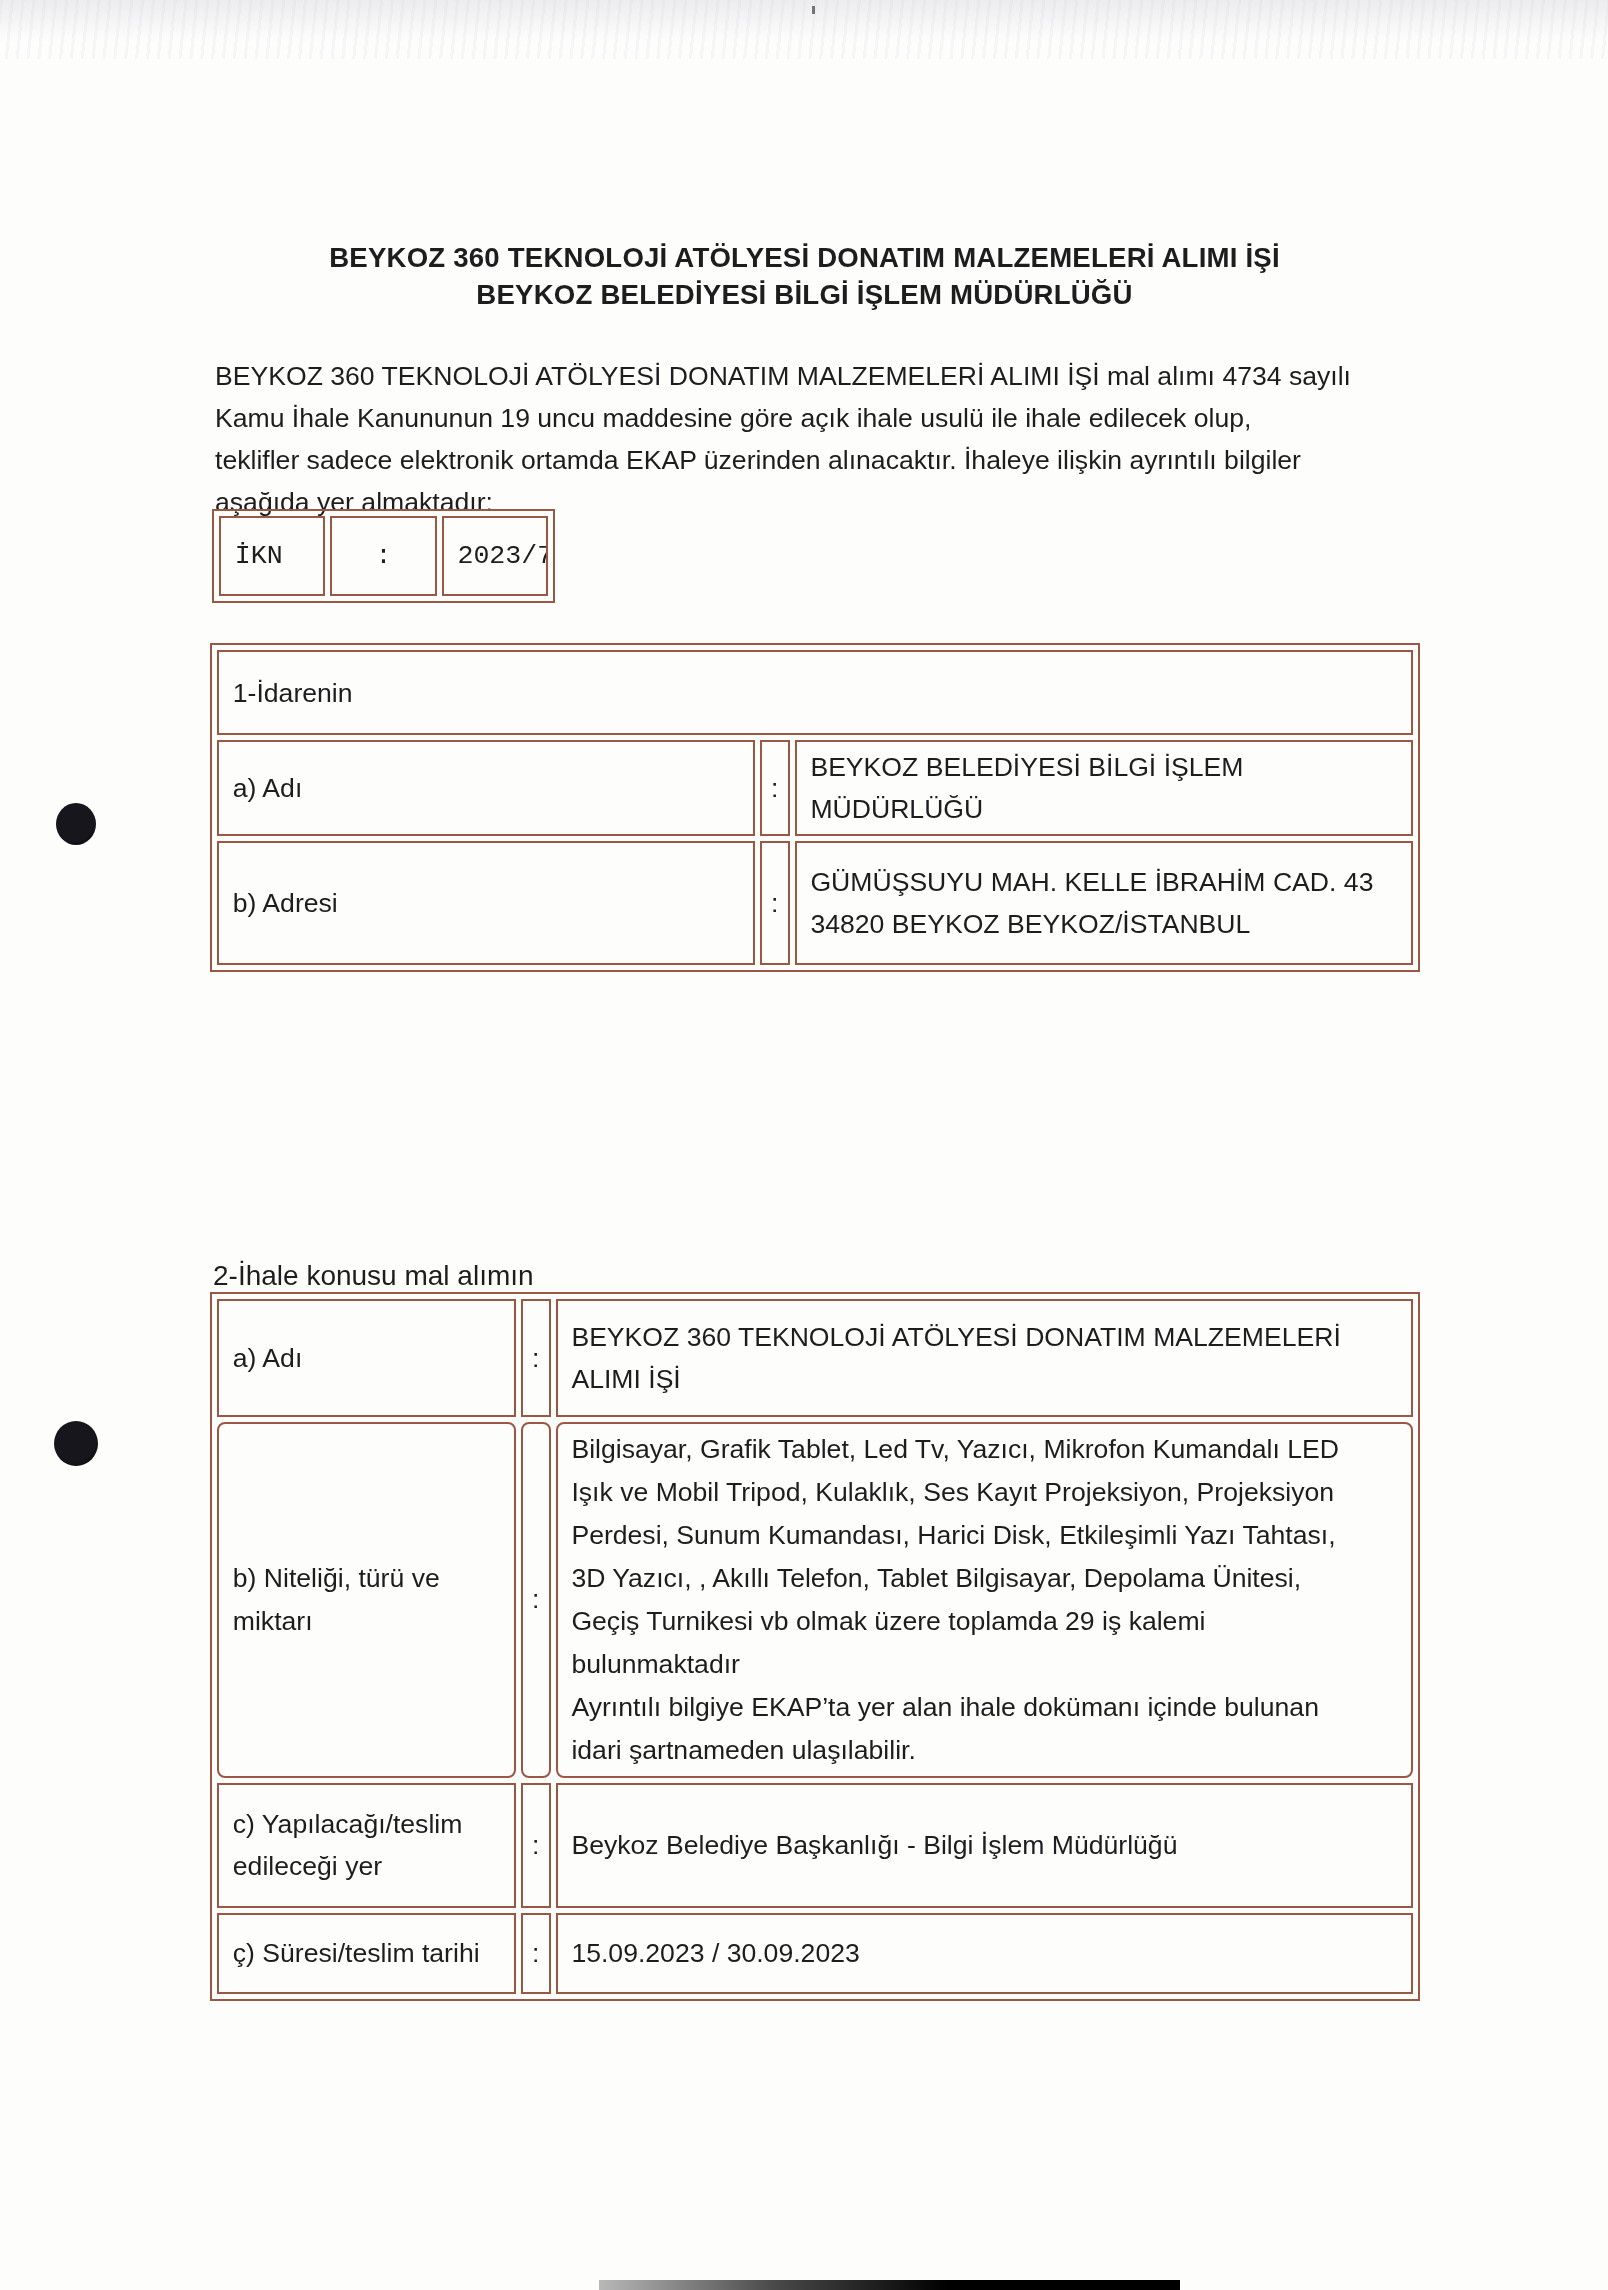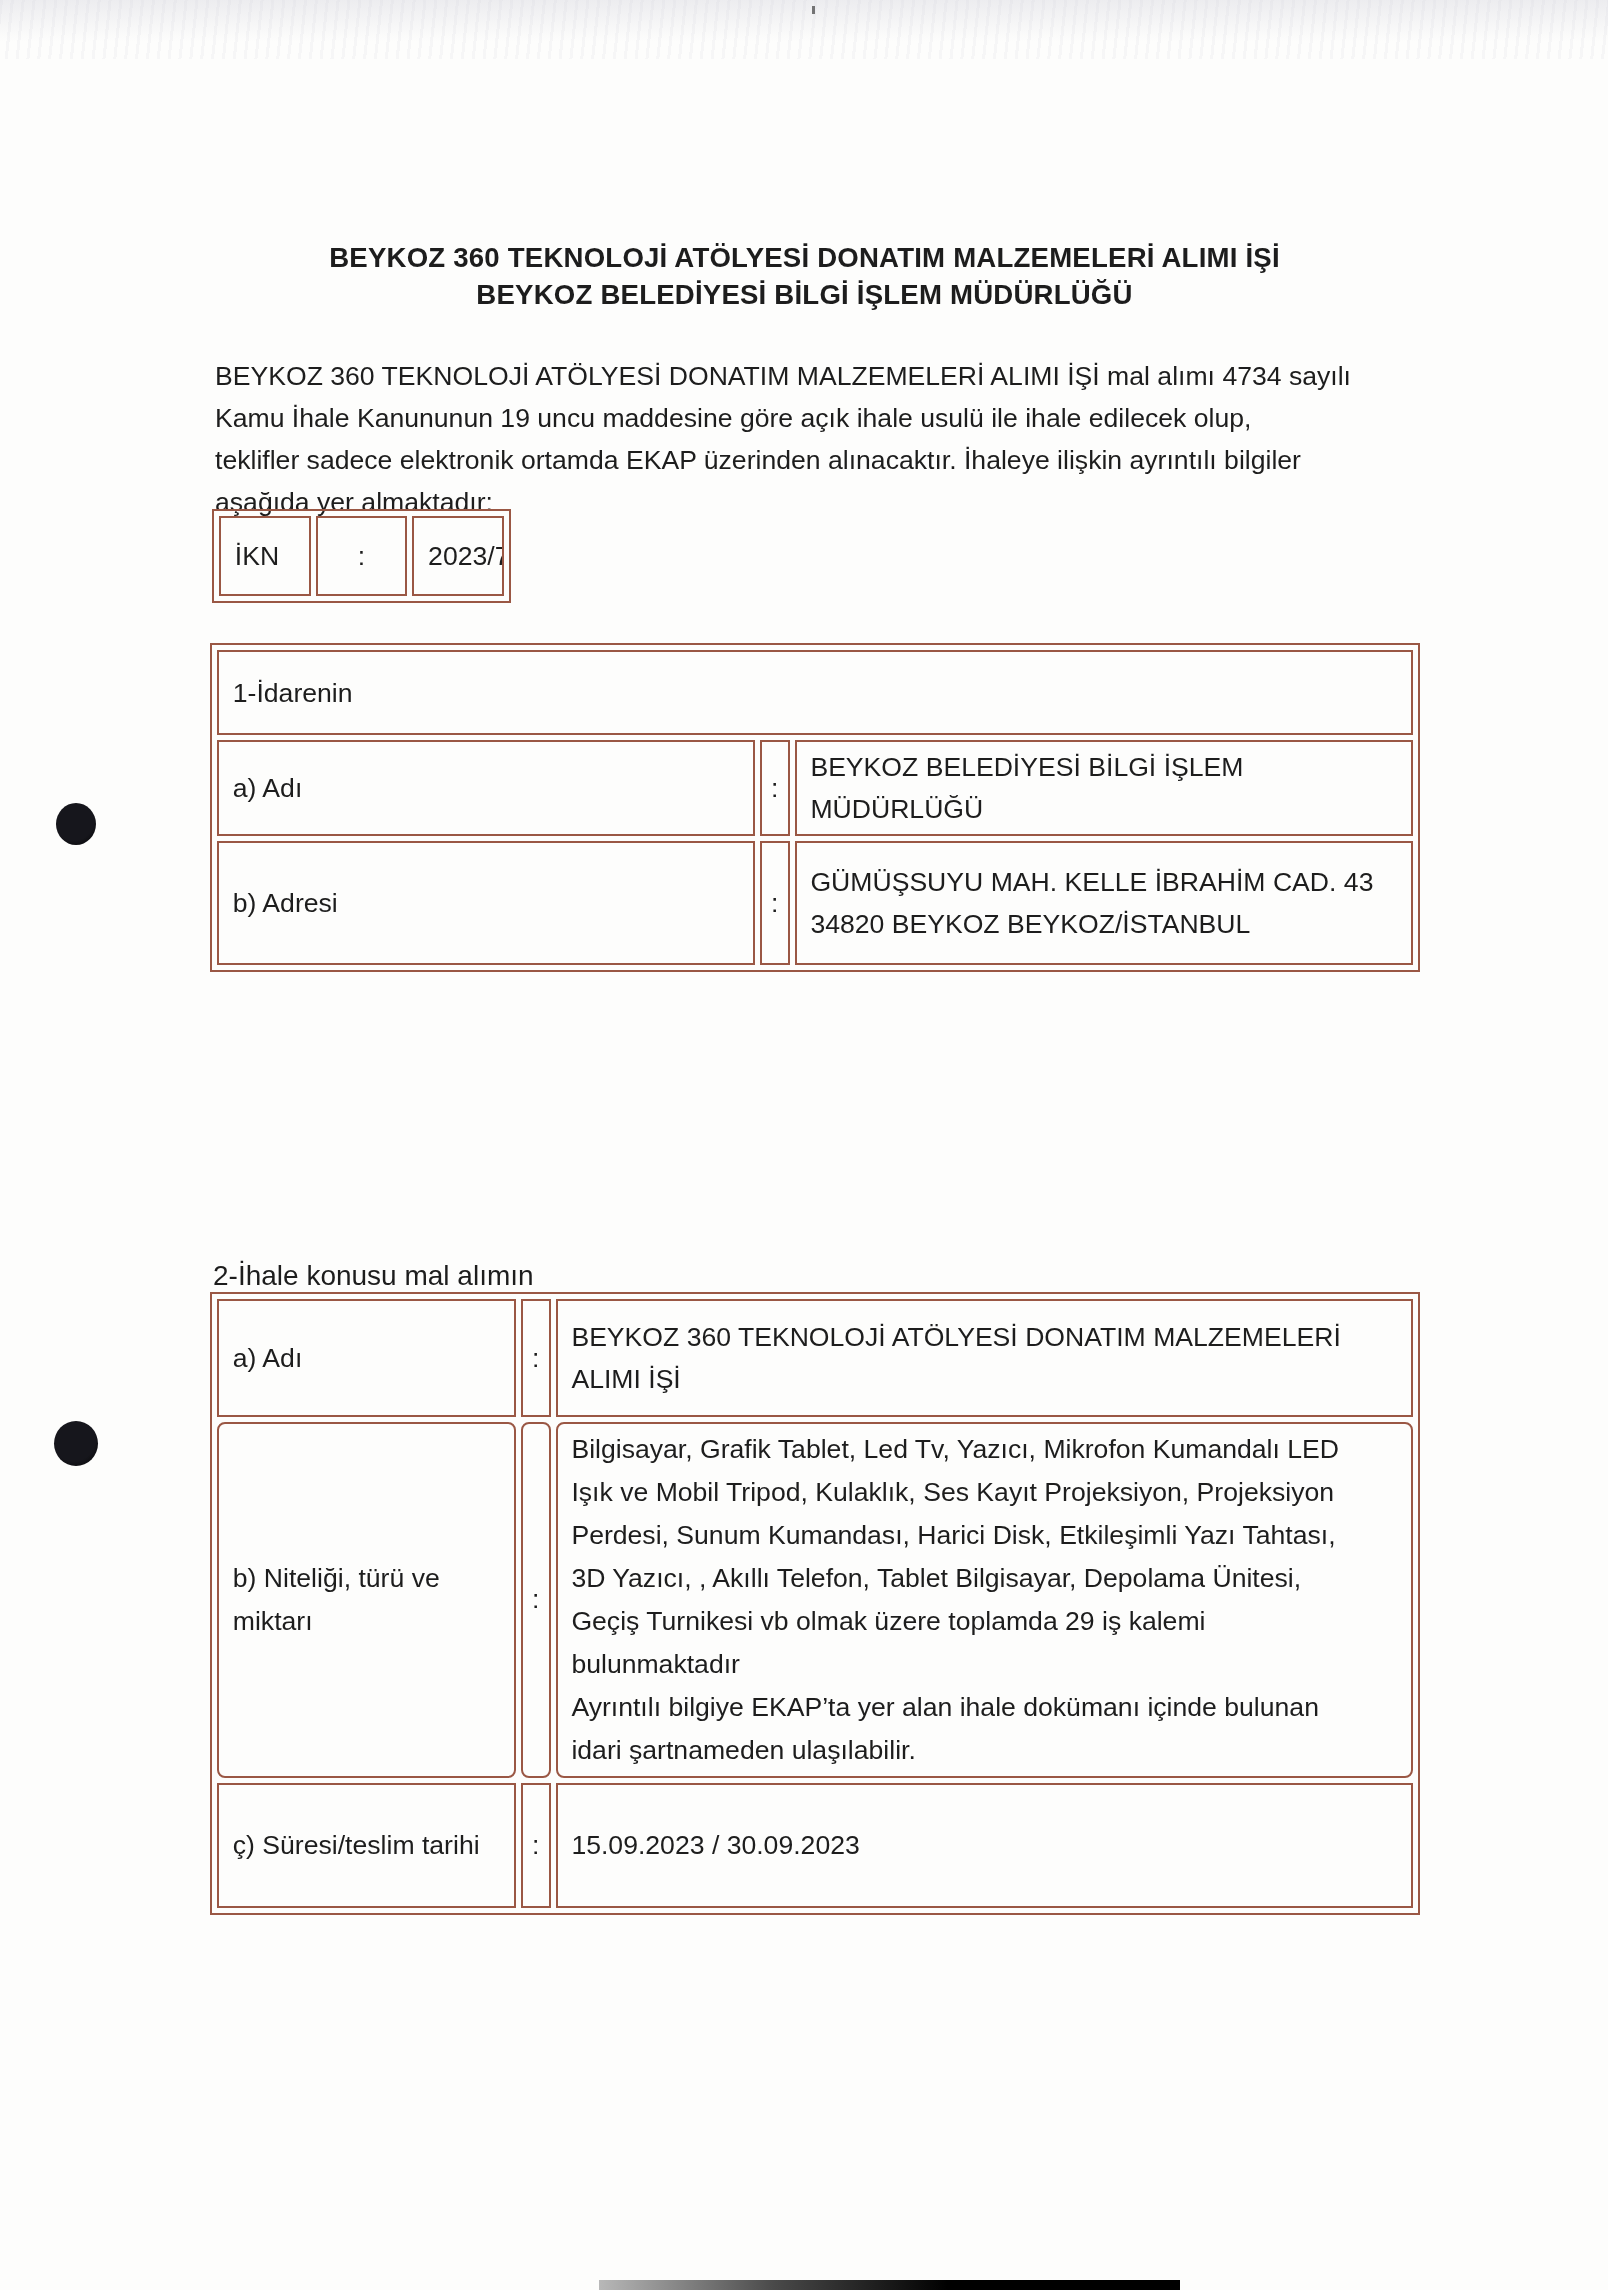--- a/index.html
+++ b/index.html
@@ -40,21 +40,21 @@
     border:2px solid var(--brd,#9a5744);
     box-sizing:border-box;
     vertical-align:middle;
     font-size:26.6px;line-height:42px;
     white-space:pre-line;
     padding:3.9px 11.8px 3.9px 13.8px;
     overflow:hidden;
   }
   td.sep{text-align:center;padding:3.9px 2px;}
 
-  .ikn{position:absolute;left:212px;top:509px;width:299px;}
+  .ikn{position:absolute;left:212px;top:509px;width:343px;font-family:Liberation Mono, monospace;}
   .ikn td{height:80px;}
 
   .t1{position:absolute;left:210px;top:643px;width:1210px;}
   .t1 col.c-label{width:538px;}
   .t1 col.c-sep{width:29.6px;}
   .t1 tr:nth-child(1) td{height:85px;margin-left:40px;}
   .t1 tr:nth-child(2) td{height:81px;}
   .t1 tr:nth-child(3) td{height:124px;}
   .t1 tr:nth-child(4) td{height:83px;}
   .t1 tr:nth-child(5) td{height:160px;}
@@ -157,20 +157,26 @@
       <td>Bilgisayar, Grafik Tablet, Led Tv, Yazıcı, Mikrofon Kumandalı LED
 Işık ve Mobil Tripod, Kulaklık, Ses Kayıt Projeksiyon, Projeksiyon
 Perdesi, Sunum Kumandası, Harici Disk, Etkileşimli Yazı Tahtası,
 3D Yazıcı, , Akıllı Telefon, Tablet Bilgisayar, Depolama Ünitesi,
 Geçiş Turnikesi vb olmak üzere toplamda 29 iş kalemi
 bulunmaktadır
 Ayrıntılı bilgiye EKAP’ta yer alan ihale dokümanı içinde bulunan
 idari şartnameden ulaşılabilir.</td>
     </tr>
     <tr>
+      <td>c) Yapılacağı/teslim
+edileceği yer</td>
+      <td class="sep">:</td>
+      <td>Beykoz Belediye Başkanlığı - Bilgi İşlem Müdürlüğü</td>
+    </tr>
+    <tr>
       <td>ç) Süresi/teslim tarihi</td>
       <td class="sep">:</td>
       <td>15.09.2023 / 30.09.2023</td>
     </tr>
   </tbody>
     </table>
 
   <div class="hole h1"></div>
   <div class="hole h2"></div>
   <div class="scan-bar"></div>

